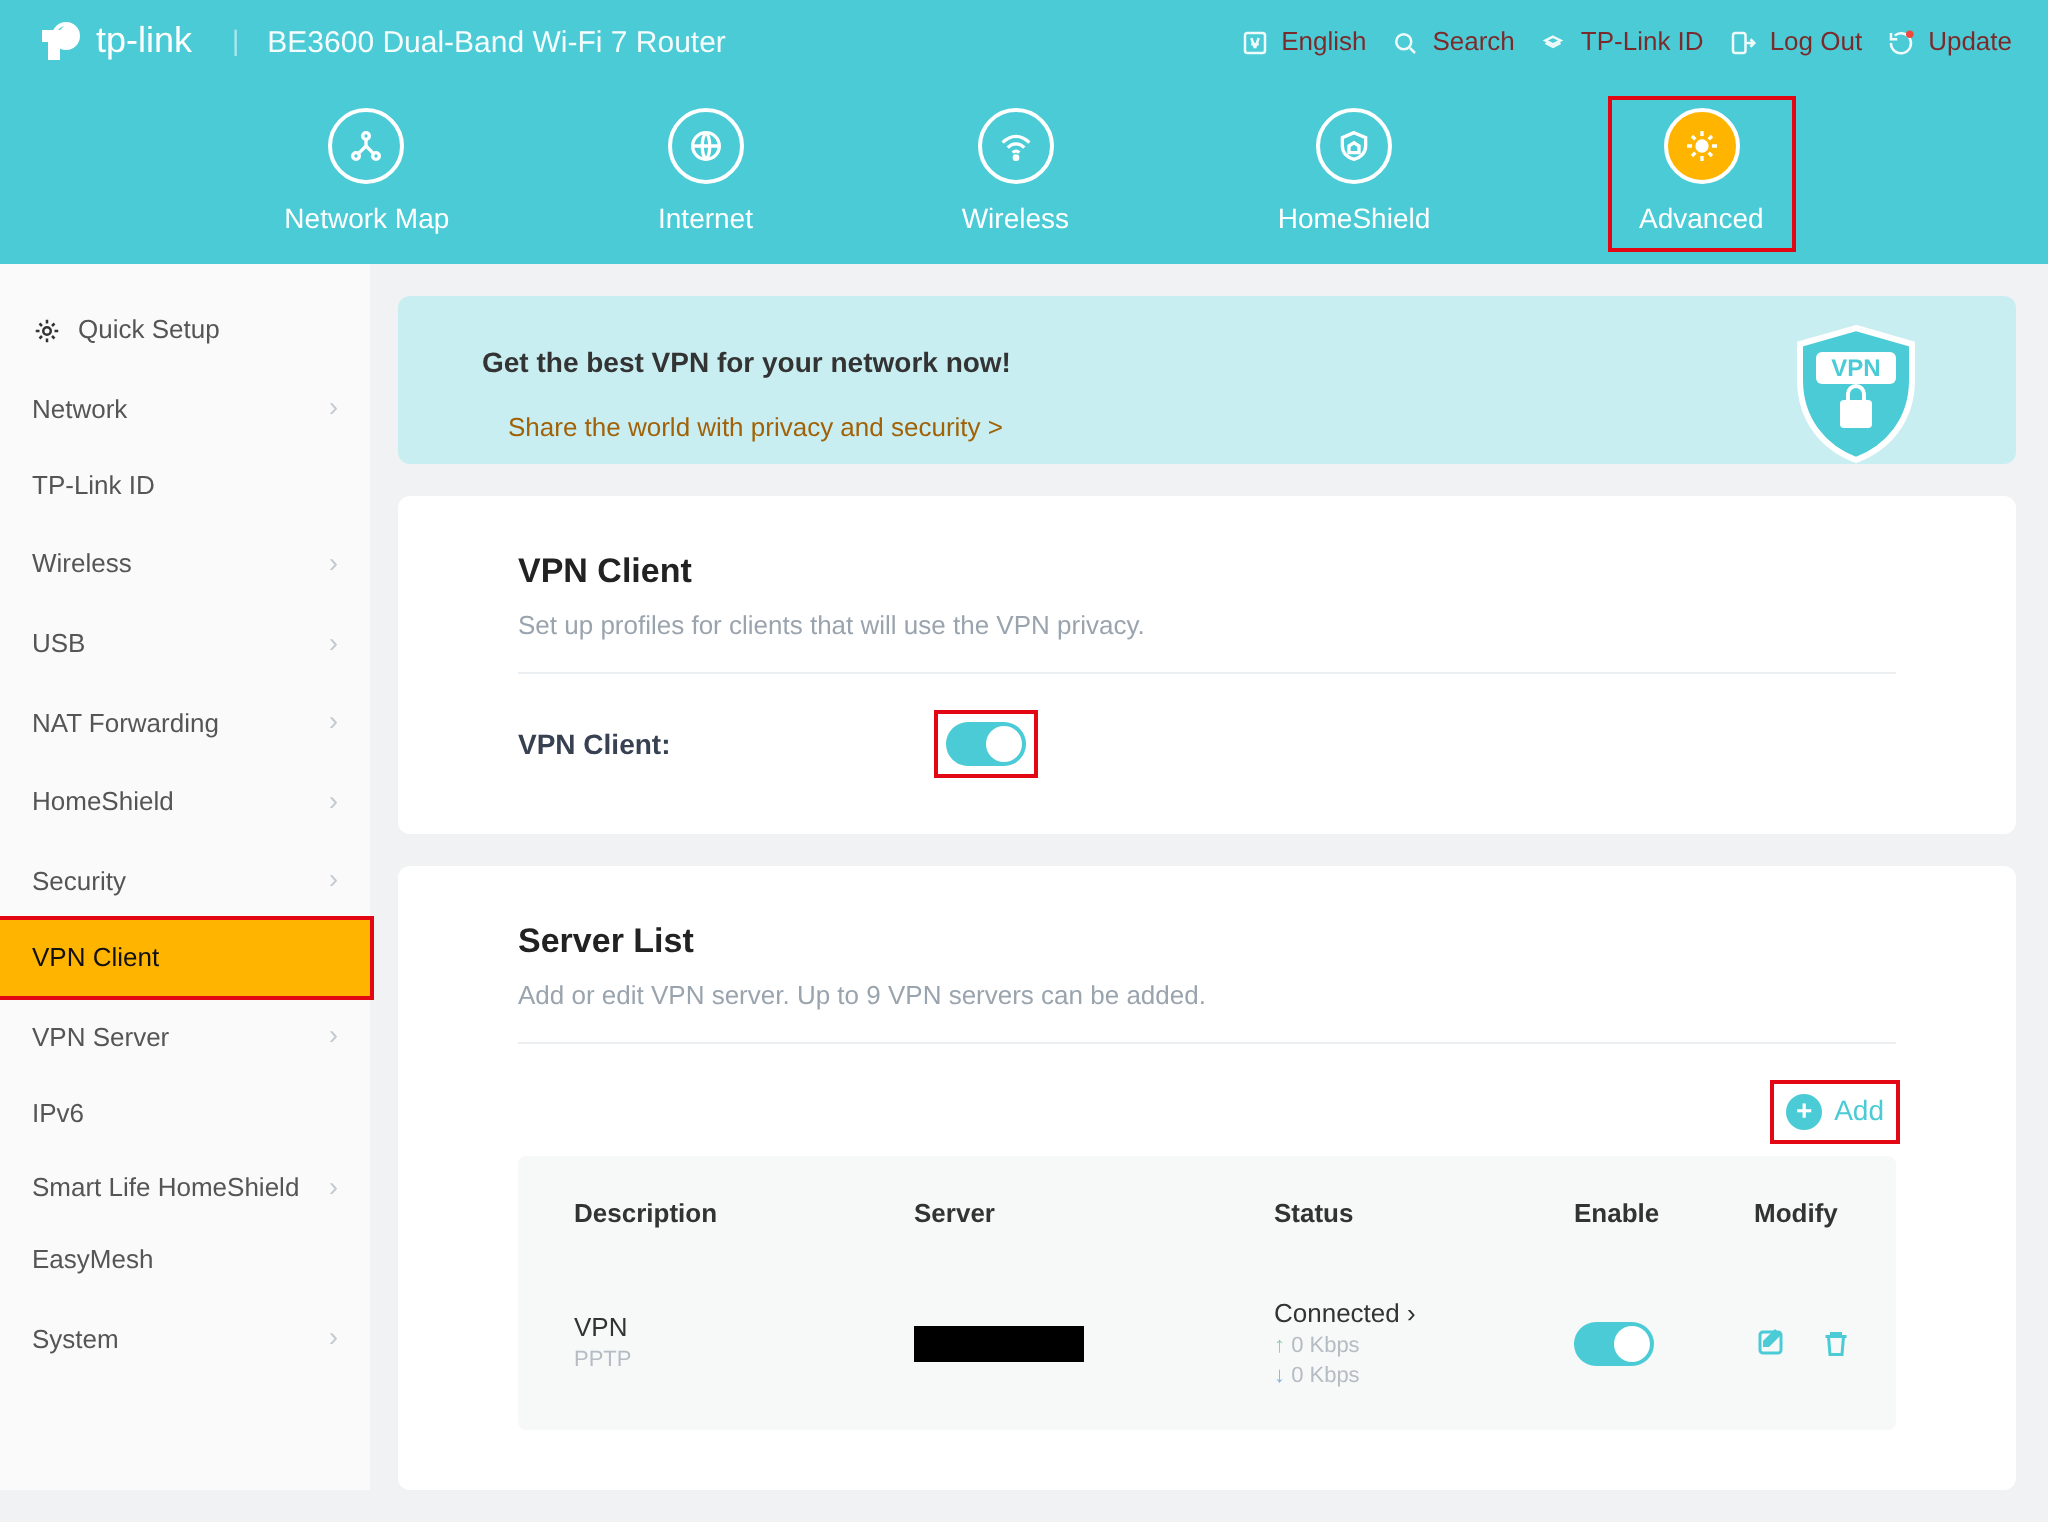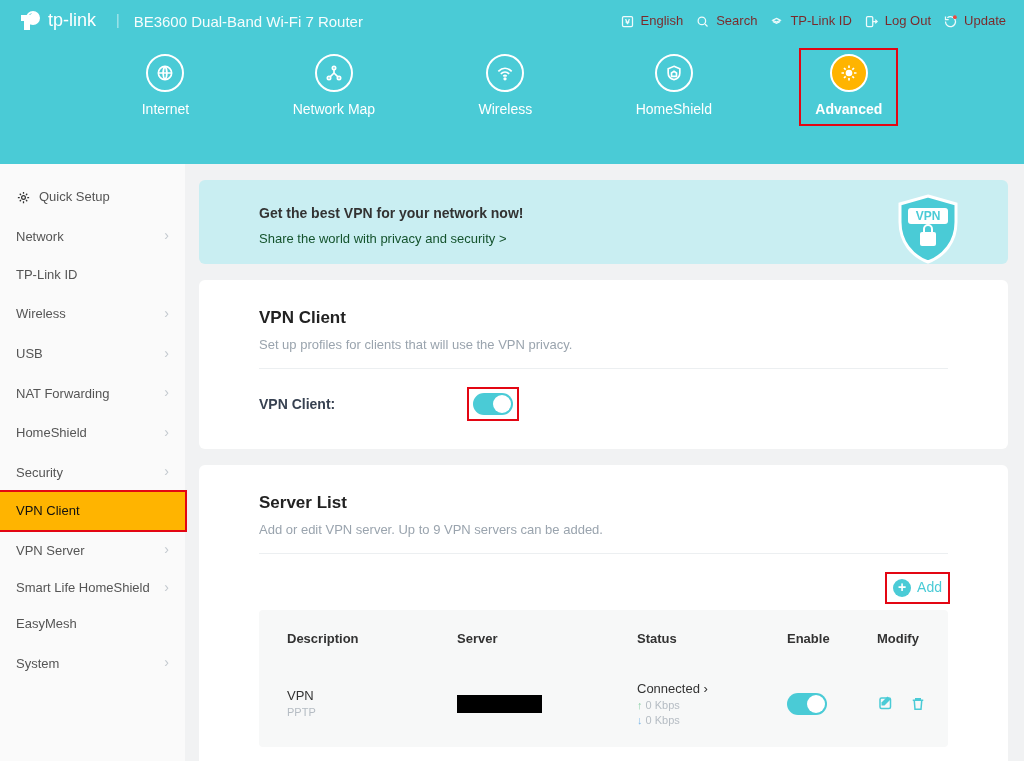--- a/index.html
+++ b/index.html
@@ -8,53 +8,53 @@
     --page:#f1f2f3;
     --card:#ffffff;
     --muted:#9aa4ae;
     --text:#374151;
     --hl:#ffb400;
     --red:#e30613;
   }
   *{box-sizing:border-box}
   body{margin:0;font:14px/1.4 -apple-system,BlinkMacSystemFont,"Segoe UI",Arial,sans-serif;color:var(--text);background:var(--page);width:1024px;height:761px;overflow:hidden}
   
-  .hdr{background:var(--teal);color:#fff;height:164px;display:flex;flex-direction:column}
+  .hdr{background:var(--teal);color:#fff;height:132px;display:flex;flex-direction:column}
   .hdr-top{display:flex;align-items:center;height:42px;padding:0 18px;gap:12px}
   .logo{display:flex;align-items:center;gap:6px;font-size:18px;font-weight:300}
   .logo svg{fill:#fff}
   .pipe{opacity:.55;margin:0 2px 0 8px}
   .model{font-size:15px;opacity:.95}
   .top-spacer{flex:1}
   .tool{display:flex;align-items:center;gap:6px;font-size:13px;cursor:pointer;color:#7f1d1d;opacity:.92}
   .tool svg{width:15px;height:15px;fill:none;stroke:#fff;stroke-width:2}
   .tool.update svg circle.dot{fill:#ff3b30;stroke:none}
 
   .hdr-nav{display:flex;justify-content:space-around;align-items:center;padding:8px 90px 0}
   .nav-item{display:flex;flex-direction:column;align-items:center;gap:8px;color:#fff;font-size:14px;cursor:pointer;padding:4px 14px}
   .nav-ico{width:38px;height:38px;border:2px solid #fff;border-radius:50%;display:flex;align-items:center;justify-content:center}
   .nav-ico svg{width:20px;height:20px;stroke:#fff;fill:none;stroke-width:2}
   .nav-item.active .nav-ico{background:var(--hl);border-color:#fff}
   .nav-item.active .nav-ico svg{stroke:#fff;fill:#fff}
-  .nav-item.active{font-weight:700}
+  .nav-item.active{font-weight:400}
   .nav-item.highlight{outline:2px solid var(--red)}
 
   .body{display:flex;height:calc(100% - 148px)}
   .side{width:185px;background:#fafafa;padding-top:14px}
   .side-item{display:flex;align-items:flex-end;justify-content:space-between;padding:10px 16px;color:#555;font-size:13px;cursor:pointer}
   .side-item .lbl{display:flex;align-items:center;gap:8px}
   .side-item.tight{line-height:1.1}
   .side-item .chev{color:#c3c9cf;font-size:14px}
   .side-item.sel{background:var(--hl);color:#111;outline:2px solid var(--red)}
   .gear{width:15px;height:15px}
 
   .main{flex:1;padding:16px 16px 0 14px;display:flex;flex-direction:column;gap:16px;overflow:hidden}
-  .banner{background:#c9eef2;border-radius:6px;padding:24px 60px;position:relative;overflow:hidden}
+  .banner{background:#c9eef2;border-radius:6px;padding:24px 42px;position:relative;overflow:hidden}
   .banner h3{margin:0 0 6px;font-size:14px;color:#333}
-  .banner p{margin:0;color:#14532d;font-size:13px}
+  .banner p{margin:13px;color:#a16207;font-size:13px}
   .banner .shield{position:absolute;right:40px;top:10px}
 
   .card{background:var(--card);border-radius:6px;padding:26px 60px 30px}
   .card h2{margin:0 0 6px;font-size:17px;font-weight:700;color:#222}
   .card .sub{margin:0 0 14px;color:var(--muted);font-size:13px}
   .hr{border-top:1px solid #eceff1;margin-bottom:20px}
   .row{display:flex;align-items:center}
   .row .label{width:210px;font-weight:600;font-size:14px}
   .toggle{width:40px;height:22px;border-radius:11px;background:var(--teal);position:relative;cursor:pointer}
   .toggle .knob{position:absolute;right:2px;top:2px;width:18px;height:18px;border-radius:50%;background:#fff}
@@ -128,36 +128,36 @@
           <circle class="dot" cx="19" cy="5" r="3"></circle>
         </svg>
       <span>Update</span>
     </div>
   </div>
 
   <div class="hdr-nav">
     <div class="nav-item">
       <div class="nav-ico">
           <svg viewBox="0 0 24 24">
-            <circle cx="12" cy="12" r="8"></circle>
-            <path d="M4 12h16M12 4c3 3 3 13 0 16M12 4c-3 3-3 13 0 16"></path>
-          </svg>
-        </div>
-      <span>Internet</span>
-    </div>
-    <div class="nav-item">
-      <div class="nav-ico">
-          <svg viewBox="0 0 24 24">
             <circle cx="12" cy="6" r="2"></circle>
             <circle cx="6" cy="18" r="2"></circle>
             <circle cx="18" cy="18" r="2"></circle>
             <path d="M12 8v4M12 12l-5 5M12 12l5 5"></path>
           </svg>
         </div>
       <span>Network Map</span>
+    </div>
+    <div class="nav-item">
+      <div class="nav-ico">
+          <svg viewBox="0 0 24 24">
+            <circle cx="12" cy="12" r="8"></circle>
+            <path d="M4 12h16M12 4c3 3 3 13 0 16M12 4c-3 3-3 13 0 16"></path>
+          </svg>
+        </div>
+      <span>Internet</span>
     </div>
     <div class="nav-item">
       <div class="nav-ico">
           <svg viewBox="0 0 24 24">
             <path d="M4 10c5-5 11-5 16 0M7 13c3-3 7-3 10 0M10 16c1.2-1.2 2.8-1.2 4 0"></path>
             <circle cx="12" cy="19" r="1" fill="#fff"></circle>
           </svg>
         </div>
       <span>Wireless</span>
     </div>
@@ -238,20 +238,25 @@
         <div class="side-item sel">
           <span class="lbl">
             <span>VPN Client</span>
           </span>
         </div>
         <div class="side-item">
           <span class="lbl">
             <span>VPN Server</span>
           </span>
           <span class="chev">›</span>
+        </div>
+        <div class="side-item">
+          <span class="lbl">
+            <span>IPv6</span>
+          </span>
         </div>
         <div class="side-item tight">
           <span class="lbl">
             <span>Smart Life HomeShield</span>
           </span>
           <span class="chev">›</span>
         </div>
         <div class="side-item">
           <span class="lbl">
             <span>EasyMesh</span>

